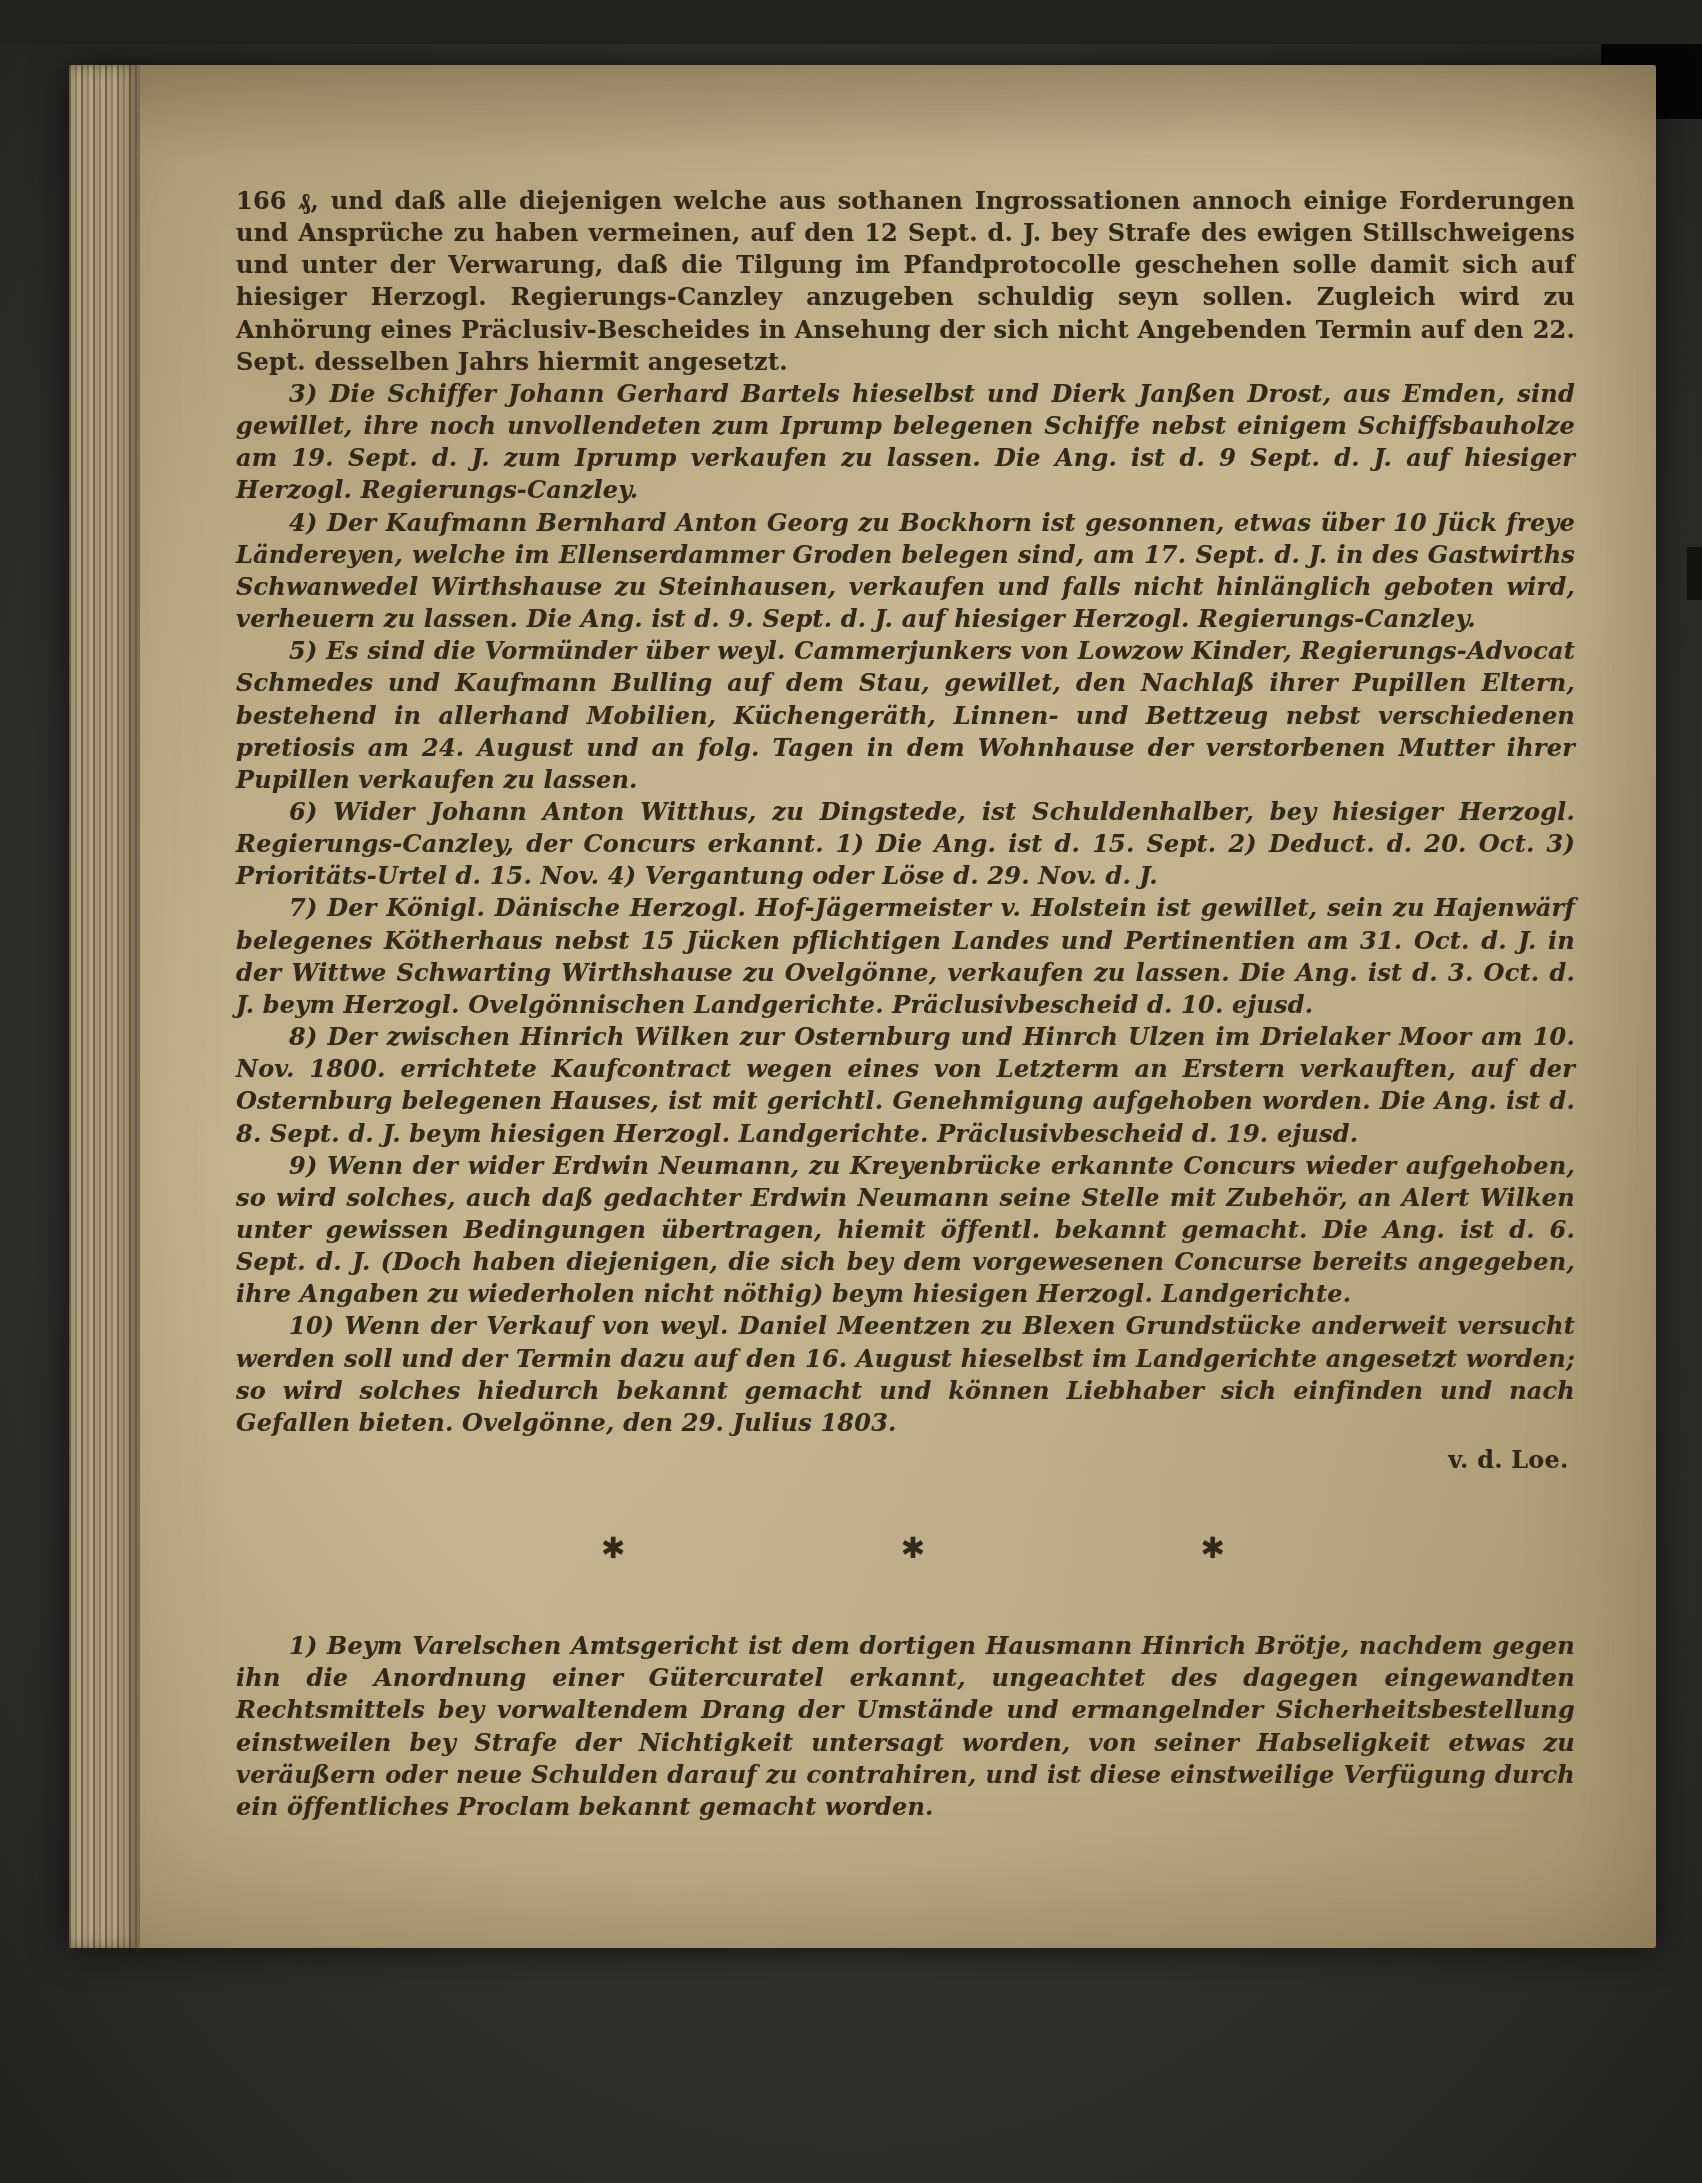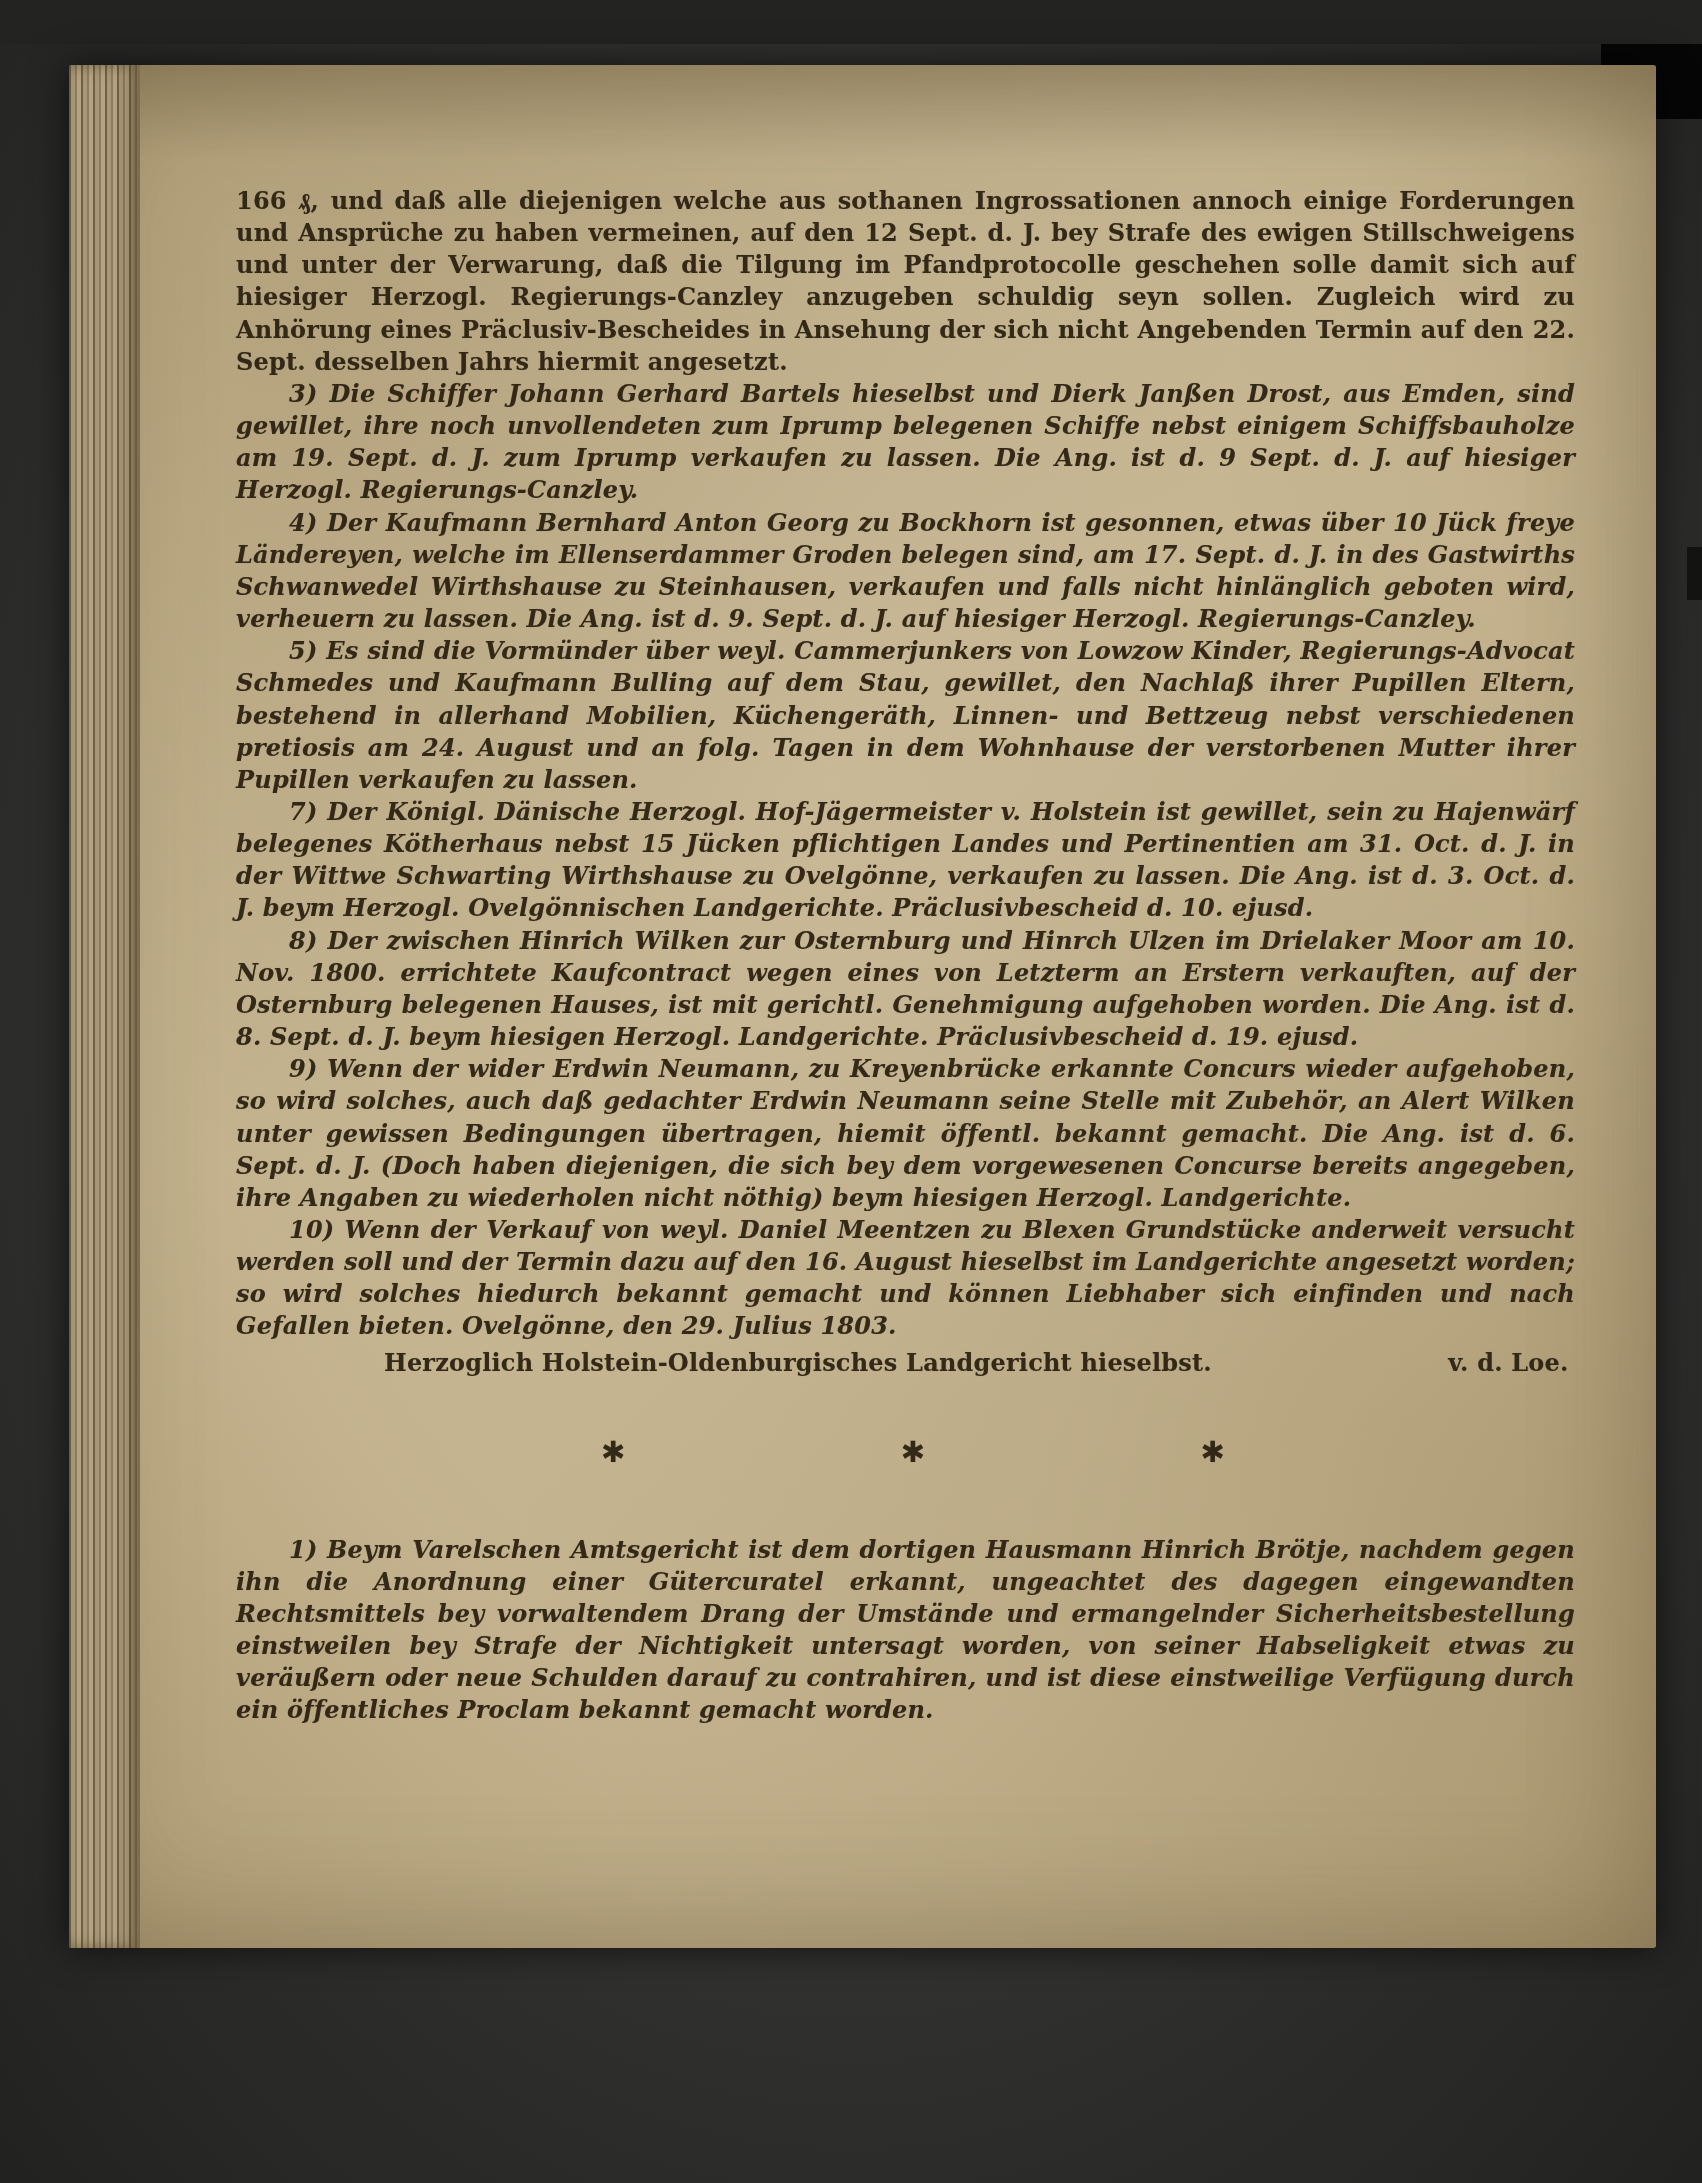--- a/index.html
+++ b/index.html
@@ -67,27 +67,27 @@
   <div class="edge-mark"></div>
 
   <div class="page">
     <div class="spine"></div>
 
     <div class="text-block">
       <p class="cont">166 ₰, und daß alle diejenigen welche aus sothanen Ingrossationen annoch einige Forderungen und Ansprüche zu haben vermeinen, auf den 12 Sept. d. J. bey Strafe des ewigen Stillschweigens und unter der Verwarung, daß die Tilgung im Pfandprotocolle geschehen solle damit sich auf hiesiger Herzogl. Regierungs-Canzley anzugeben schuldig seyn sollen. Zugleich wird zu Anhörung eines Präclusiv-Bescheides in Ansehung der sich nicht Angebenden Termin auf den 22. Sept. desselben Jahrs hiermit angesetzt.</p>
       <p class="item">3) Die Schiffer Johann Gerhard Bartels hieselbst und Dierk Janßen Drost, aus Emden, sind gewillet, ihre noch unvollendeten zum Iprump belegenen Schiffe nebst einigem Schiffsbauholze am 19. Sept. d. J. zum Iprump verkaufen zu lassen. Die Ang. ist d. 9 Sept. d. J. auf hiesiger Herzogl. Regierungs-Canzley.</p>
       <p class="item">4) Der Kaufmann Bernhard Anton Georg zu Bockhorn ist gesonnen, etwas über 10 Jück freye Ländereyen, welche im Ellenserdammer Groden belegen sind, am 17. Sept. d. J. in des Gastwirths Schwanwedel Wirthshause zu Steinhausen, verkaufen und falls nicht hinlänglich geboten wird, verheuern zu lassen. Die Ang. ist d. 9. Sept. d. J. auf hiesiger Herzogl. Regierungs-Canzley.</p>
       <p class="item">5) Es sind die Vormünder über weyl. Cammerjunkers von Lowzow Kinder, Regierungs-Advocat Schmedes und Kaufmann Bulling auf dem Stau, gewillet, den Nachlaß ihrer Pupillen Eltern, bestehend in allerhand Mobilien, Küchengeräth, Linnen- und Bettzeug nebst verschiedenen pretiosis am 24. August und an folg. Tagen in dem Wohnhause der verstorbenen Mutter ihrer Pupillen verkaufen zu lassen.</p>
+      <p class="item">6) Wider Johann Anton Witthus, zu Dingstede, ist Schuldenhalber, bey hiesiger Herzogl. Regierungs-Canzley, der Concurs erkannt. 1) Die Ang. ist d. 15. Sept. 2) Deduct. d. 20. Oct. 3) Prioritäts-Urtel d. 15. Nov. 4) Vergantung oder Löse d. 29. Nov. d. J.</p>
       <p class="item">7) Der Königl. Dänische Herzogl. Hof-Jägermeister v. Holstein ist gewillet, sein zu Hajenwärf belegenes Kötherhaus nebst 15 Jücken pflichtigen Landes und Pertinentien am 31. Oct. d. J. in der Wittwe Schwarting Wirthshause zu Ovelgönne, verkaufen zu lassen. Die Ang. ist d. 3. Oct. d. J. beym Herzogl. Ovelgönnischen Landgerichte. Präclusivbescheid d. 10. ejusd.</p>
       <p class="item">8) Der zwischen Hinrich Wilken zur Osternburg und Hinrch Ulzen im Drielaker Moor am 10. Nov. 1800. errichtete Kaufcontract wegen eines von Letzterm an Erstern verkauften, auf der Osternburg belegenen Hauses, ist mit gerichtl. Genehmigung aufgehoben worden. Die Ang. ist d. 8. Sept. d. J. beym hiesigen Herzogl. Landgerichte. Präclusivbescheid d. 19. ejusd.</p>
       <p class="item">9) Wenn der wider Erdwin Neumann, zu Kreyenbrücke erkannte Concurs wieder aufgehoben, so wird solches, auch daß gedachter Erdwin Neumann seine Stelle mit Zubehör, an Alert Wilken unter gewissen Bedingungen übertragen, hiemit öffentl. bekannt gemacht. Die Ang. ist d. 6. Sept. d. J. (Doch haben diejenigen, die sich bey dem vorgewesenen Concurse bereits angegeben, ihre Angaben zu wiederholen nicht nöthig) beym hiesigen Herzogl. Landgerichte.</p>
       <p class="item">10) Wenn der Verkauf von weyl. Daniel Meentzen zu Blexen Grundstücke anderweit versucht werden soll und der Termin dazu auf den 16. August hieselbst im Landgerichte angesetzt worden; so wird solches hiedurch bekannt gemacht und können Liebhaber sich einfinden und nach Gefallen bieten.   Ovelgönne, den 29. Julius 1803.</p>
 
       <div class="sigrow">
-        <span class="court">Herzoglich Holstein-Oldenburgisches Landgericht hieselbst.</span>
         <span class="signer">v. d. Loe.</span>
       </div>
 
       <div class="ornaments">
         <span class="orn">✱</span>
         <span class="orn">✱</span>
         <span class="orn">✱</span>
       </div>
 
       <p class="item">1) Beym Varelschen Amtsgericht ist dem dortigen Hausmann Hinrich Brötje, nachdem gegen ihn die Anordnung einer Gütercuratel erkannt, ungeachtet des dagegen eingewandten Rechtsmittels bey vorwaltendem Drang der Umstände und ermangelnder Sicherheitsbestellung einstweilen bey Strafe der Nichtigkeit untersagt worden, von seiner Habseligkeit etwas zu veräußern oder neue Schulden darauf zu contrahiren, und ist diese einstweilige Verfügung durch ein öffentliches Proclam bekannt gemacht worden.</p>

